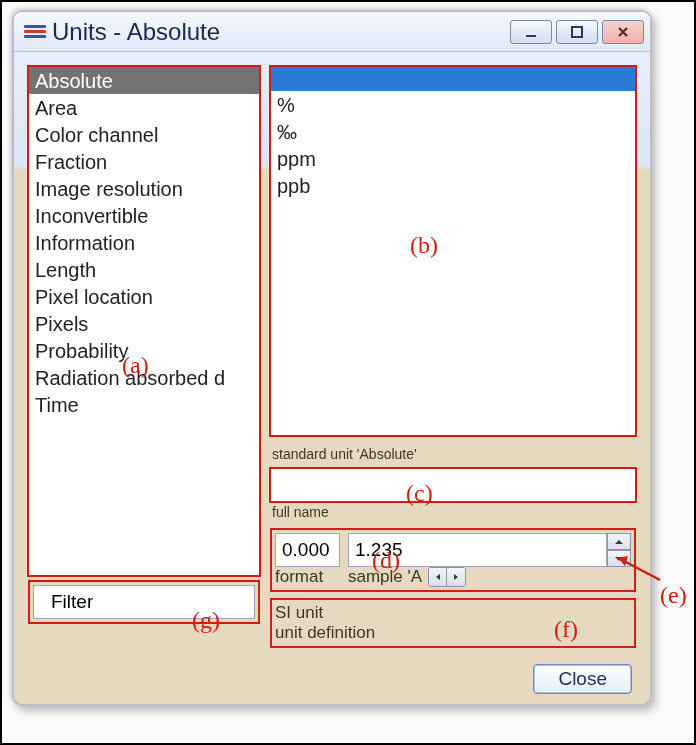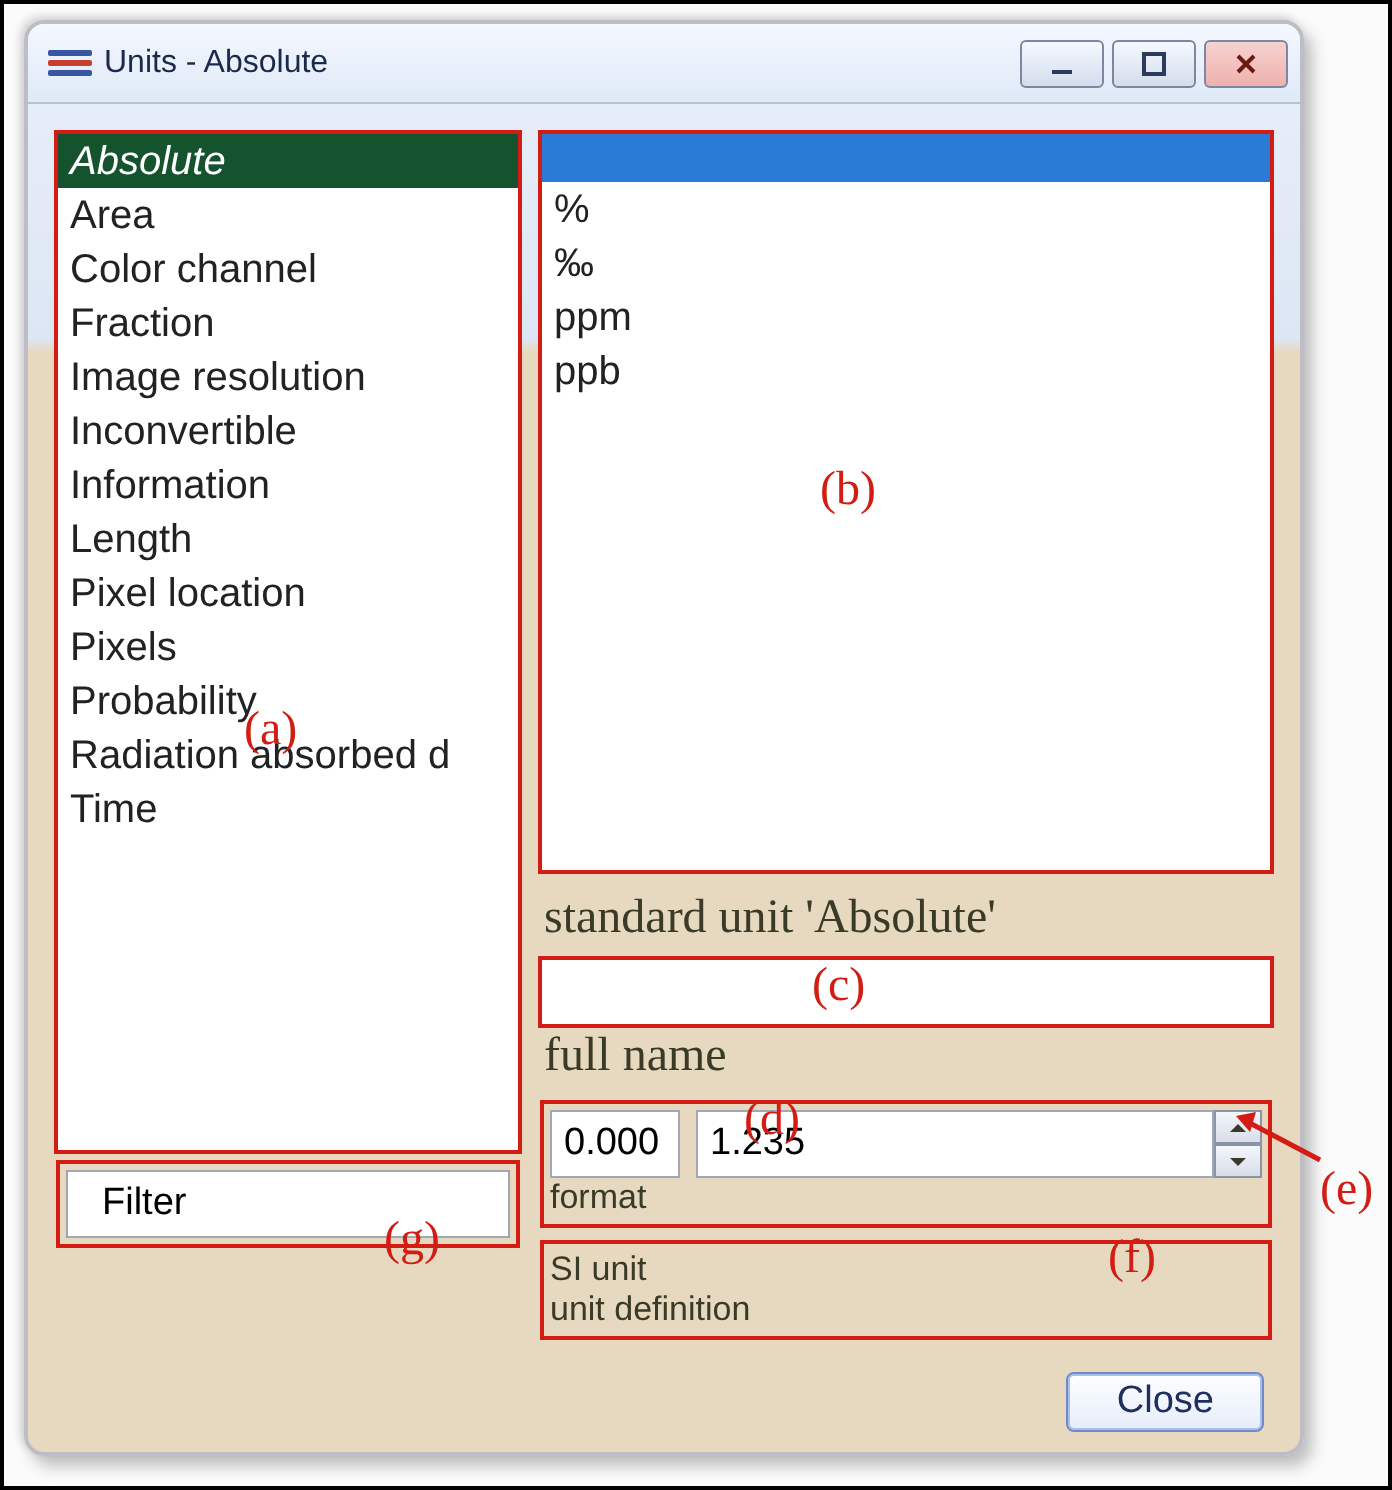--- a/index.html
+++ b/index.html
@@ -37,21 +37,21 @@
     border-radius: 8px 8px 0 0;
     border-bottom: 1px solid #b9c2d2;
   }
   .app-icon {
     width: 22px; height: 18px;
     margin-right: 6px;
     display: flex; flex-direction: column; justify-content: center; gap: 2px;
   }
   .app-icon .bar { height: 3px; width: 100%; background: #3857a0; border-radius: 1px; }
   .app-icon .bar.r { background: #c73f2f; }
-  .titlebar .title { font-size: 16px; color: #1a2a4a; }
+  .titlebar .title { font-size: 24px; color: #1a2a4a; }
   .winbtns { margin-left: auto; display: flex; gap: 4px; }
   .winbtn {
     width: 42px; height: 24px;
     border: 1px solid #7d87a0;
     border-radius: 3px;
     background: linear-gradient(#f5f9ff, #d3ddec);
     display: flex; align-items: center; justify-content: center;
     font-size: 14px; color: #2b3b5e;
   }
   .winbtn.close { background: linear-gradient(#f5d2d2, #efb1ab); color: #6b1a12; }
@@ -80,29 +80,27 @@
     white-space: nowrap;
     overflow: hidden;
     text-overflow: clip;
     cursor: default;
   }
   .listbox .empty-item {
     height: 24px;
     background: #2a7bd6;
   }
   .listitem.sel {
-    background: #14532d;
+    background: #737373;
     color: #fff;
-    font-style: italic;
   }
   .caption {
-    font-size: 24px;
+    font-size: 14px;
     color: #3a3a28;
     padding: 2px 2px 2px 2px;
-    font-family: Liberation Serif, serif;
   }
 
   .textfield {
     background: #fff;
     border: 1px solid #9fa8b8;
     height: 34px;
     padding: 3px 6px;
     font-size: 19px;
   }
   .textfield.red { outline: 2px solid #d31c14; outline-offset: -1px; }
@@ -240,20 +238,35 @@
                       <path d="M1 5 L5 1 L9 5 Z" fill="#3a3a28"></path>
                     </svg>
                   </button>
                 <button>
                     <svg viewBox="0 0 10 6">
                       <path d="M1 1 L5 5 L9 1 Z" fill="#3a3a28"></path>
                     </svg>
                   </button>
               </div>
             </div>
+            <div style="display:flex; align-items:center; gap:6px;">
+              <span class="smallcap">sample 'A</span>
+              <span class="nav-lr">
+                <span class="b">
+                    <svg viewBox="0 0 8 8">
+                      <path d="M6 1 L2 4 L6 7 Z" fill="#3a3a28"></path>
+                    </svg>
+                  </span>
+                <span class="b">
+                    <svg viewBox="0 0 8 8">
+                      <path d="M2 1 L6 4 L2 7 Z" fill="#3a3a28"></path>
+                    </svg>
+                  </span>
+              </span>
+            </div>
           </div>
         </div>
 
         <div class="def-block group-red">
           <div style="display:flex; gap:14px;">
             <span class="smallcap" style="flex:0 0 auto;">SI unit</span>
             <span class="smallcap" style="flex:1;"></span>
           </div>
           <div class="smallcap">unit definition</div>
         </div>

